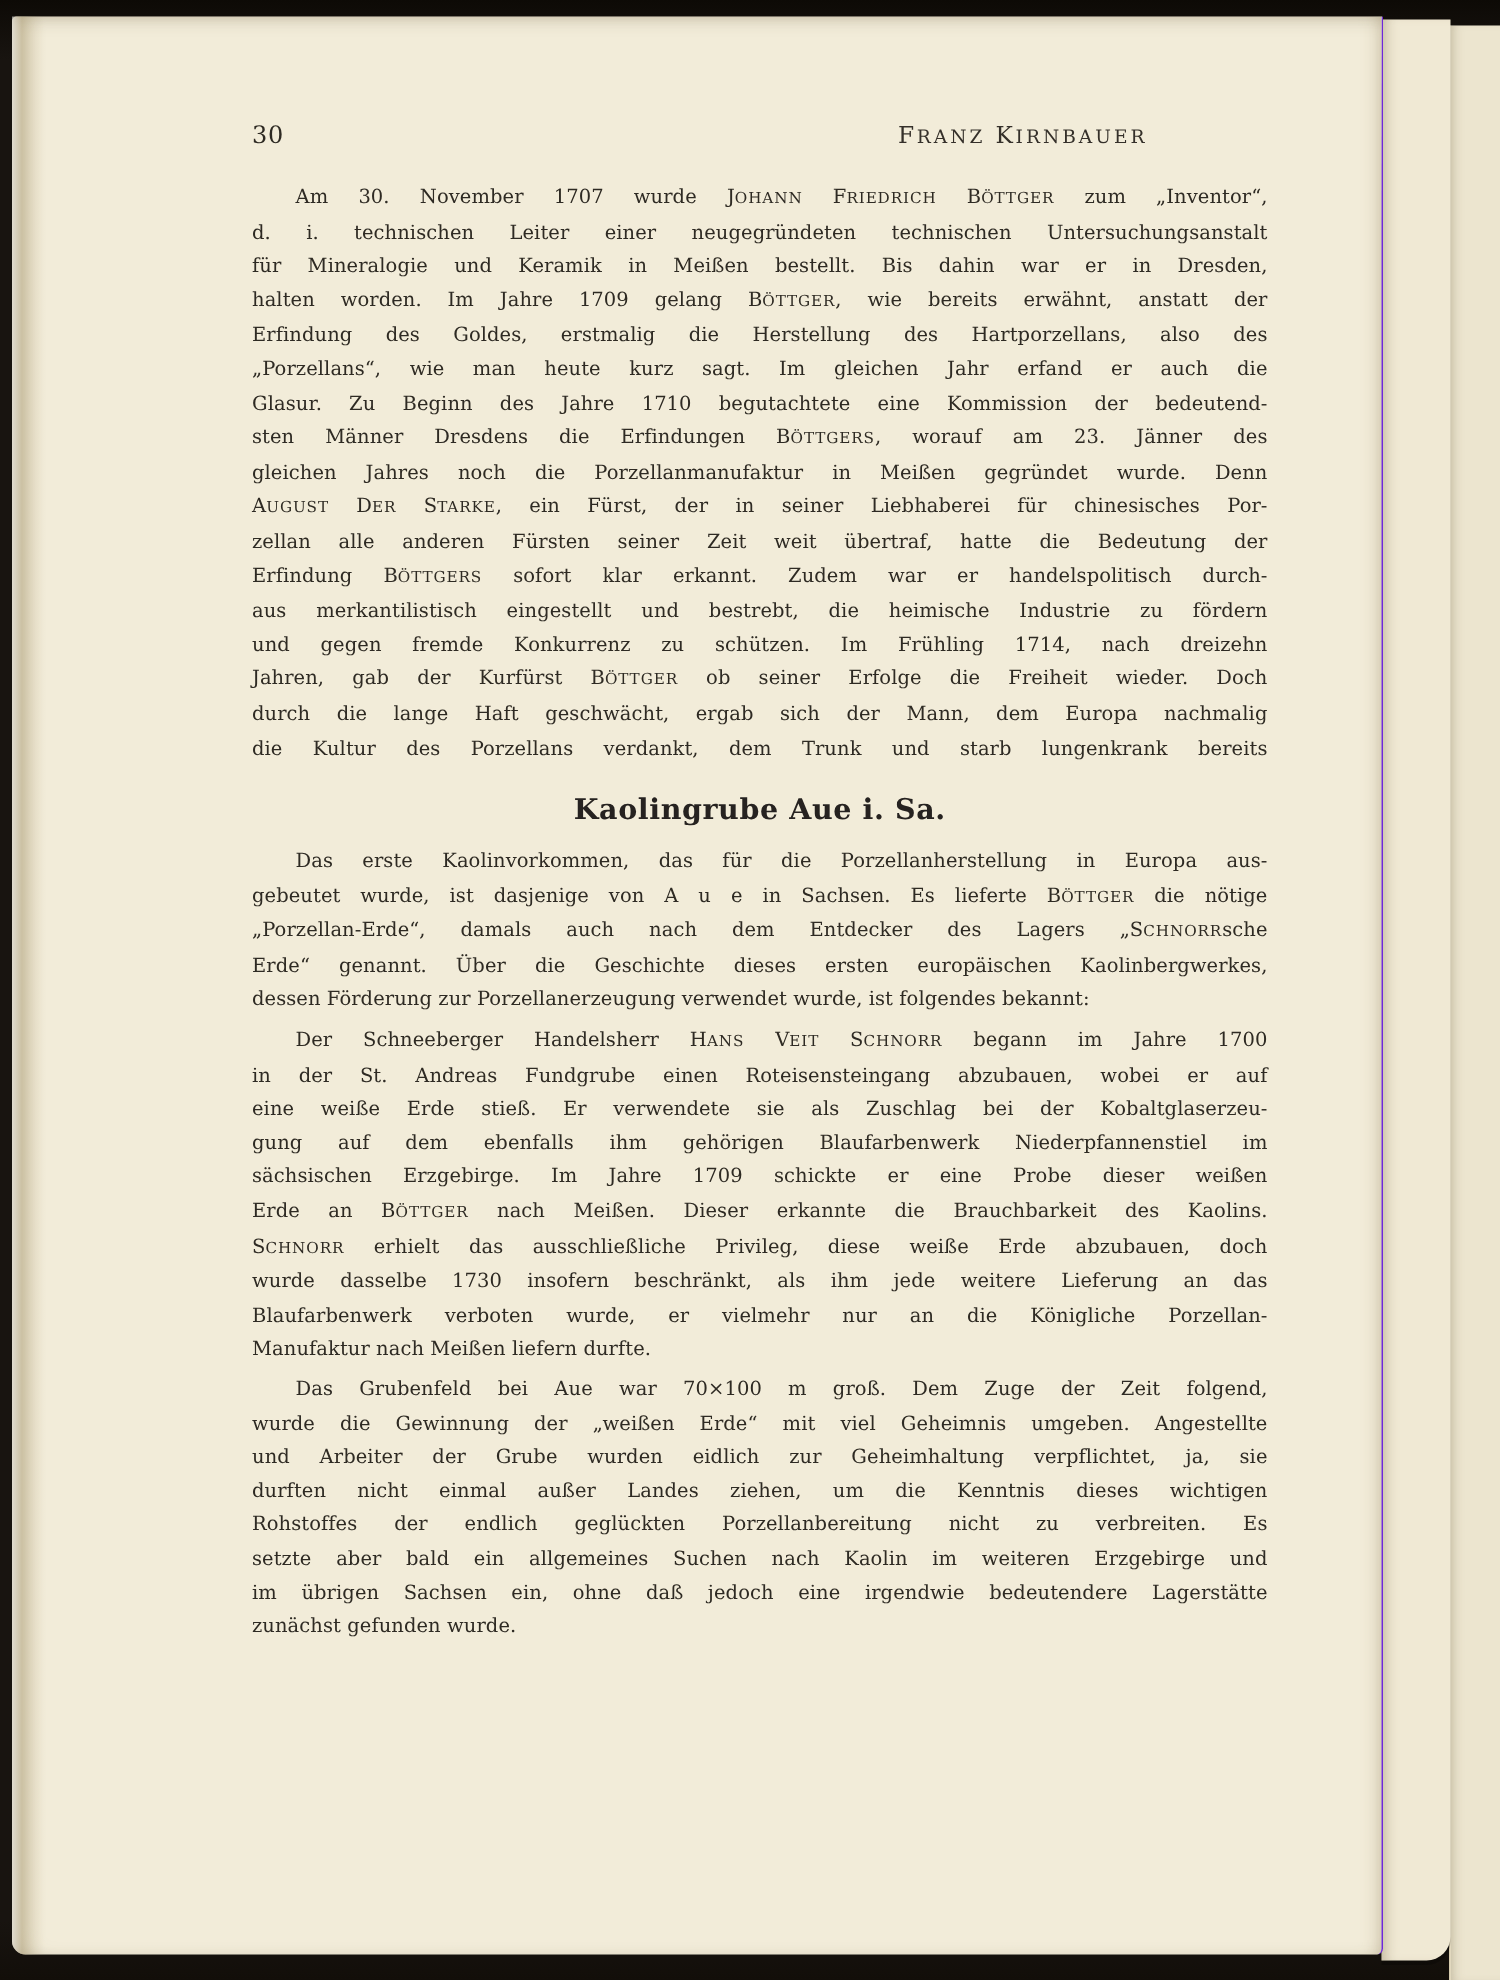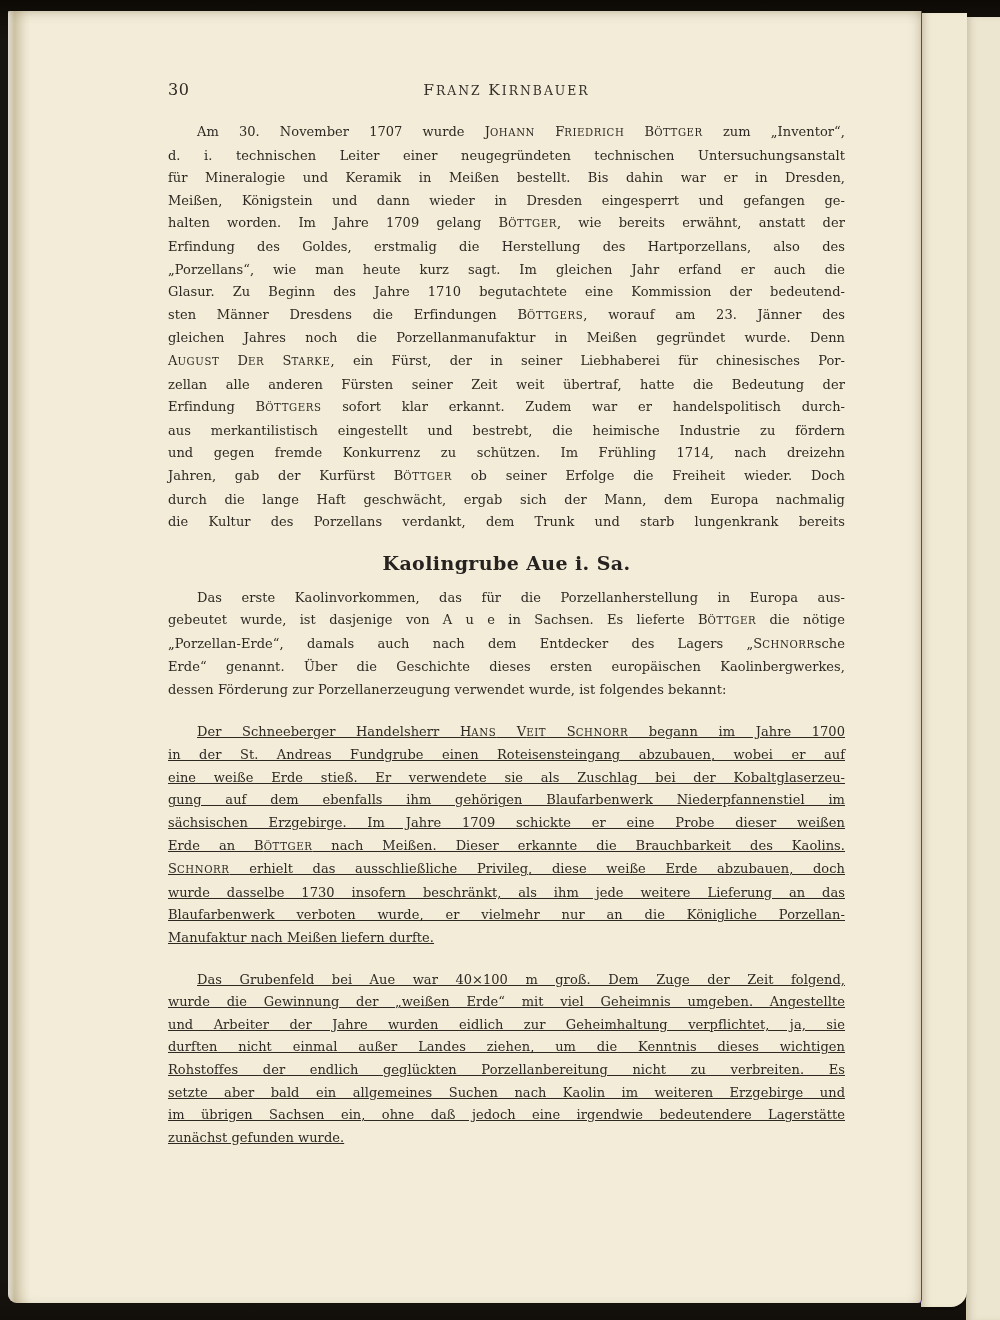--- a/index.html
+++ b/index.html
@@ -84,31 +84,31 @@
     margin-bottom: 19px;
   }
   .page-num {
     font-size: 16px;
     letter-spacing: 0.5px;
     flex: 0 0 auto;
     width: 80px;
   }
   .running-title {
     flex: 1 1 auto;
-    text-align: center;
+    text-align: right;
     font-size: 15.5px;
     letter-spacing: 1.8px;
     margin-right: 80px;
     color: #35302a;
   }
   .paragraph {
     margin: 0 0 0 0;
     padding: 0;
   }
-  .paragraph + .paragraph { margin-top: 19px; text-decoration: underline; }
+  .paragraph + .paragraph { margin-top: 4px; }
   .line {
     font-size: 13px;
     line-height: 22.6px;
     text-align: justify;
     text-align-last: justify;
     white-space: normal;
     letter-spacing: 0.05px;
   }
   .line.first { text-indent: 29px; }
   .line.last  { text-align-last: left; }
@@ -138,21 +138,20 @@
   <div class="text-block">
     <div class="page-head">
       <span class="page-num">30</span>
       <span class="running-title smallcaps">F<span class="sc">RANZ</span> K<span class="sc">IRNBAUER</span></span>
     </div>
     <div id="page-content">
         <div class="paragraph">
           <div class="line smallcaps first">Am 30. November 1707 wurde J<span class="sc">OHANN</span> F<span class="sc">RIEDRICH</span> B<span class="sc">ÖTTGER</span> zum „Inventor“,</div>
           <div class="line smallcaps">d. i. technischen Leiter einer neugegründeten technischen Untersuchungsanstalt</div>
           <div class="line smallcaps">für Mineralogie und Keramik in Meißen bestellt. Bis dahin war er in Dresden,</div>
-          <div class="line smallcaps">Meißen, Königstein und dann wieder in Dresden eingesperrt und gefangen ge-</div>
           <div class="line smallcaps">halten worden. Im Jahre 1709 gelang B<span class="sc">ÖTTGER</span>, wie bereits erwähnt, anstatt der</div>
           <div class="line smallcaps">Erfindung des Goldes, erstmalig die Herstellung des Hartporzellans, also des</div>
           <div class="line smallcaps">„Porzellans“, wie man heute kurz sagt. Im gleichen Jahr erfand er auch die</div>
           <div class="line smallcaps">Glasur. Zu Beginn des Jahre 1710 begutachtete eine Kommission der bedeutend-</div>
           <div class="line smallcaps">sten Männer Dresdens die Erfindungen B<span class="sc">ÖTTGERS</span>, worauf am 23. Jänner des</div>
           <div class="line smallcaps">gleichen Jahres noch die Porzellanmanufaktur in Meißen gegründet wurde. Denn</div>
           <div class="line smallcaps">A<span class="sc">UGUST</span> D<span class="sc">ER</span> S<span class="sc">TARKE</span>, ein Fürst, der in seiner Liebhaberei für chinesisches Por-</div>
           <div class="line smallcaps">zellan alle anderen Fürsten seiner Zeit weit übertraf, hatte die Bedeutung der</div>
           <div class="line smallcaps">Erfindung B<span class="sc">ÖTTGERS</span> sofort klar erkannt. Zudem war er handelspolitisch durch-</div>
           <div class="line smallcaps">aus merkantilistisch eingestellt und bestrebt, die heimische Industrie zu fördern</div>
@@ -175,23 +174,23 @@
           <div class="line smallcaps">eine weiße Erde stieß. Er verwendete sie als Zuschlag bei der Kobaltglaserzeu-</div>
           <div class="line smallcaps">gung auf dem ebenfalls ihm gehörigen Blaufarbenwerk Niederpfannenstiel im</div>
           <div class="line smallcaps">sächsischen Erzgebirge. Im Jahre 1709 schickte er eine Probe dieser weißen</div>
           <div class="line smallcaps">Erde an B<span class="sc">ÖTTGER</span> nach Meißen. Dieser erkannte die Brauchbarkeit des Kaolins.</div>
           <div class="line smallcaps">S<span class="sc">CHNORR</span> erhielt das ausschließliche Privileg, diese weiße Erde abzubauen, doch</div>
           <div class="line smallcaps">wurde dasselbe 1730 insofern beschränkt, als ihm jede weitere Lieferung an das</div>
           <div class="line smallcaps">Blaufarbenwerk verboten wurde, er vielmehr nur an die Königliche Porzellan-</div>
           <div class="line smallcaps last">Manufaktur nach Meißen liefern durfte.</div>
         </div>
         <div class="paragraph">
-          <div class="line smallcaps first">Das Grubenfeld bei Aue war 40×100 m groß. Dem Zuge der Zeit folgend,</div>
+          <div class="line smallcaps first">Das Grubenfeld bei Aue war 70×100 m groß. Dem Zuge der Zeit folgend,</div>
           <div class="line smallcaps">wurde die Gewinnung der „weißen Erde“ mit viel Geheimnis umgeben. Angestellte</div>
-          <div class="line smallcaps">und Arbeiter der Jahre wurden eidlich zur Geheimhaltung verpflichtet, ja, sie</div>
+          <div class="line smallcaps">und Arbeiter der Grube wurden eidlich zur Geheimhaltung verpflichtet, ja, sie</div>
           <div class="line smallcaps">durften nicht einmal außer Landes ziehen, um die Kenntnis dieses wichtigen</div>
           <div class="line smallcaps">Rohstoffes der endlich geglückten Porzellanbereitung nicht zu verbreiten. Es</div>
           <div class="line smallcaps">setzte aber bald ein allgemeines Suchen nach Kaolin im weiteren Erzgebirge und</div>
           <div class="line smallcaps">im übrigen Sachsen ein, ohne daß jedoch eine irgendwie bedeutendere Lagerstätte</div>
           <div class="line smallcaps last">zunächst gefunden wurde.</div>
         </div>
       </div>
   </div>
 </div>
 

